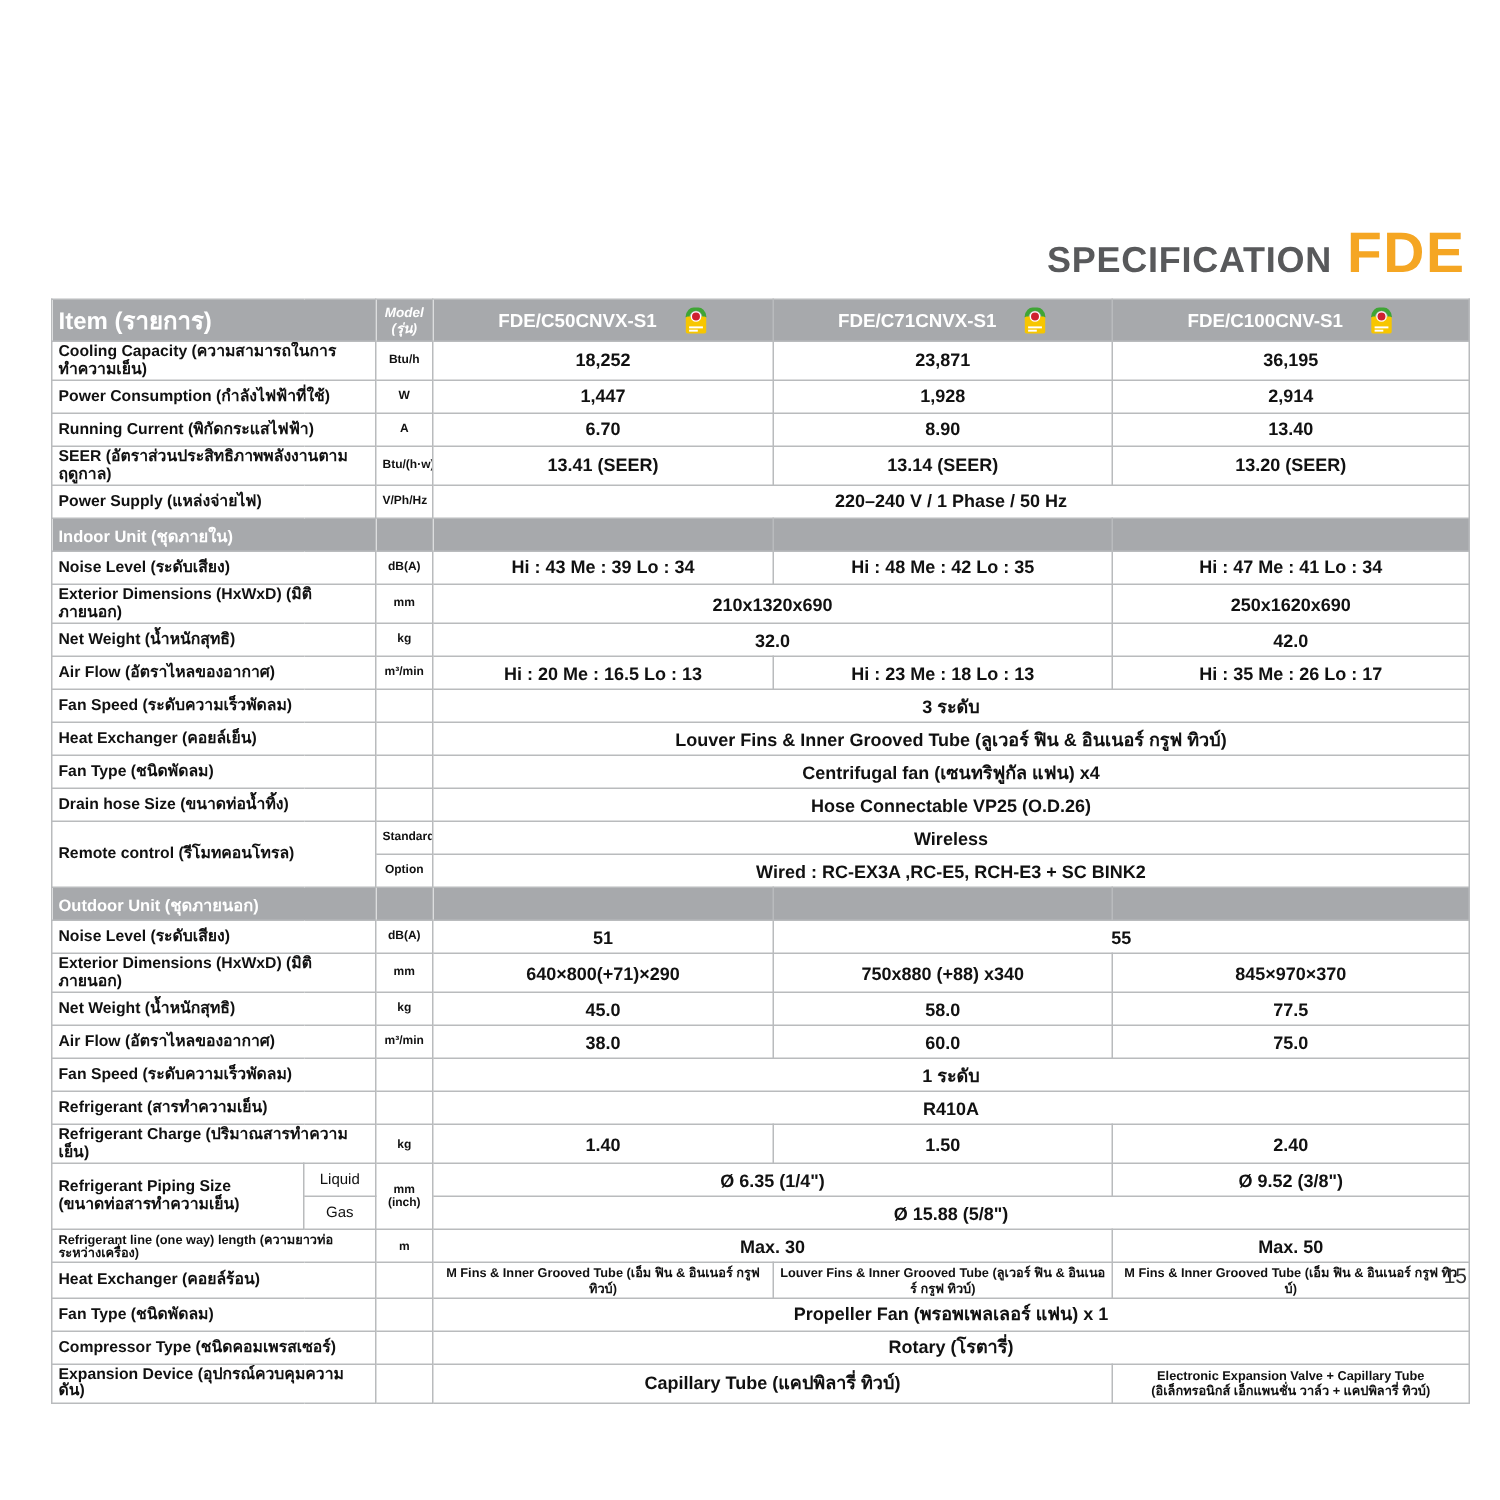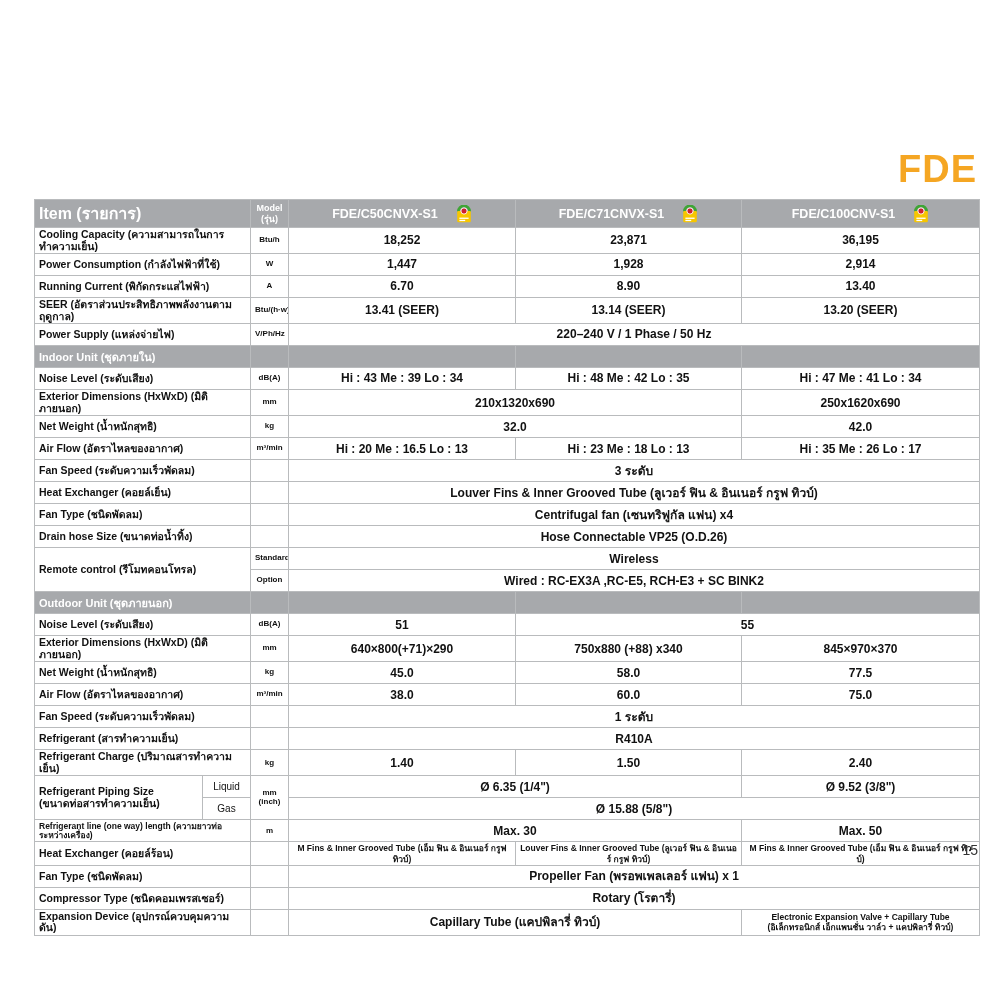--- a/index.html
+++ b/index.html
@@ -24,21 +24,21 @@
   }
   
   col.c0{width:168px}col.c1{width:48px}col.c2{width:38px}
   col.c3{width:227px}col.c4{width:226px}col.c5{width:238px}
 
   td.hdr{
     background:#a7a9ac;color:#fff;border:1px solid #c9cbcd;
     font-weight:bold;height:34px;
   }
   td.hdr-item{font-size:16px;text-align:left;padding-left:8px;}
-  td.hdr-model{font-size:9px;text-align:center;line-height:1.15;}
+  td.hdr-model{font-size:9px;text-align:center;line-height:1.15;font-style:italic;}
   td.hdr-name{font-size:12.5px;text-align:center;}
   .model-wrap{display:flex;align-items:center;justify-content:center;gap:18px;}
 
   td.section{
     background:#a7a9ac;color:#fff;border:1px solid #c9cbcd;
     font-weight:bold;font-size:11px;height:15px;text-align:left;padding-left:8px;
   }
   td.lbl{font-size:10.5px;font-weight:bold;text-align:left;padding-left:8px;line-height:1.1;}
   td.lbl.small{font-size:8.5px;}
   td.sub{font-size:10px;font-weight:normal;text-align:center;}
@@ -49,20 +49,21 @@
     position:absolute;top:842px;right:22px;font-size:14px;color:#333;
   }
   svg.energy{display:block;flex:0 0 auto;}
 </style>
 </head>
 <body>
 
 <div class="sheet">
 
   <div class="page-title">
+    <span class="title-main">SPECIFICATION</span>
     <span class="title-accent">FDE</span>
   </div>
 
   <table class="spec">
     <colgroup>
       <col class="c0">
         <col class="c1">
         <col class="c2">
       <col class="c3">
         <col class="c4">

